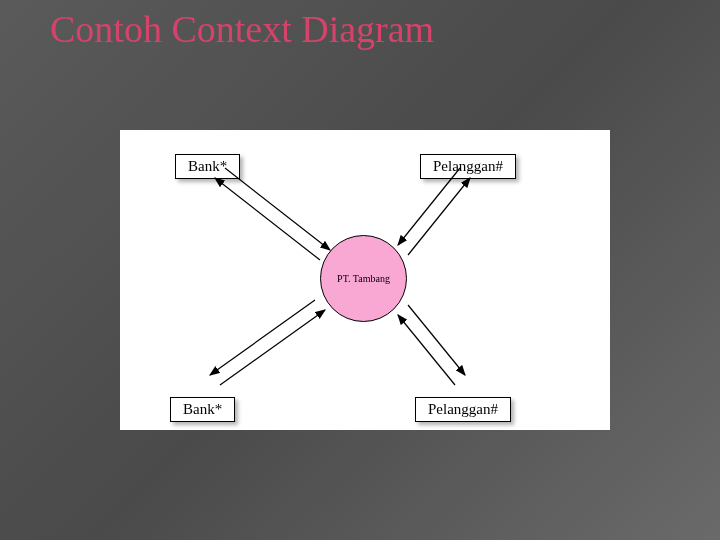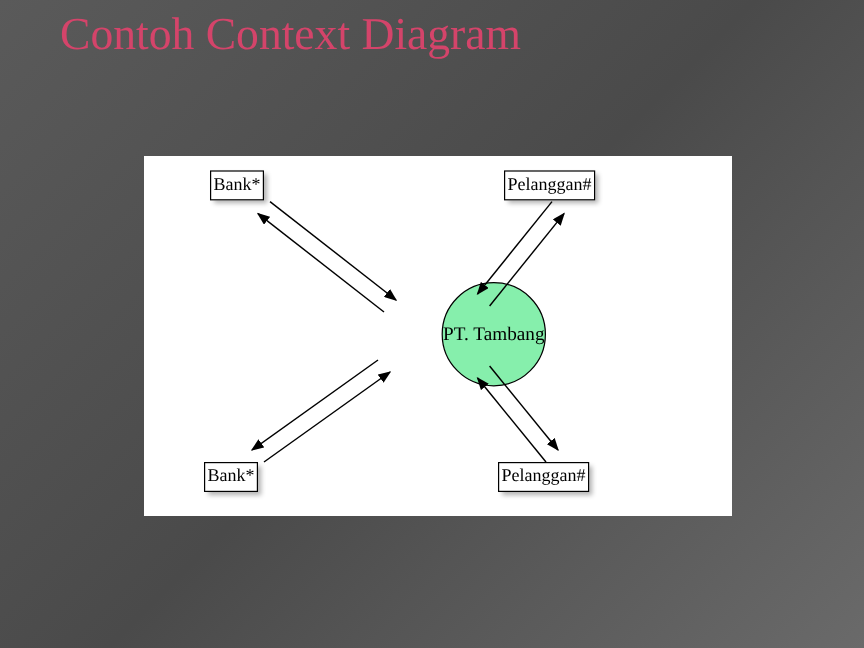--- a/index.html
+++ b/index.html
@@ -26,41 +26,41 @@
       top: 130px;
       left: 120px;
       width: 490px;
       height: 300px;
       background: #ffffff;
     }
     .terminator {
       position: absolute;
       border: 1px solid #000;
       background: #fff;
-      padding: 3px 2px;
+      padding: 3px 12px;
       font-family: 'Times New Roman', serif;
       font-size: 15px;
       text-align: center;
       box-shadow: 3px 3px 4px rgba(0,0,0,0.3);
+      margin-top: 12px;
     }
     .process {
       position: absolute;
       width: 85px;
       height: 85px;
       border: 1px solid #000;
       border-radius: 50%;
-      background: #86efac;
+      background: #f9a8d4;
       display: flex;
       align-items: center;
       justify-content: center;
       text-align: center;
       font-family: 'Times New Roman', serif;
-      font-size: 16px;
+      font-size: 10px;
       line-height: 1.2;
-      margin-left: 48px;
     }
     svg.arrows {
       position: absolute;
       top: 0;
       left: 0;
       width: 100%;
       height: 100%;
       pointer-events: none;
     }
   </style>

